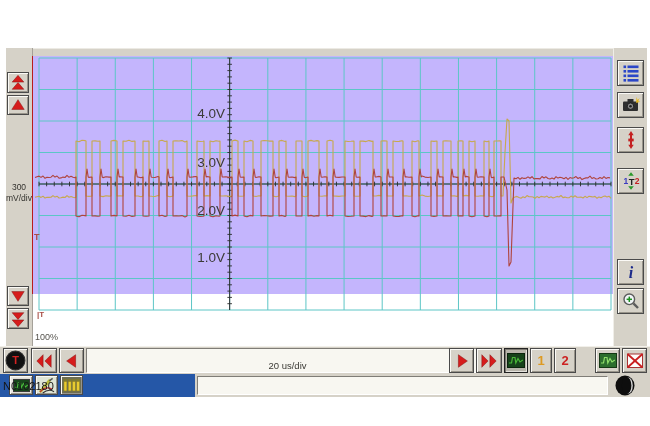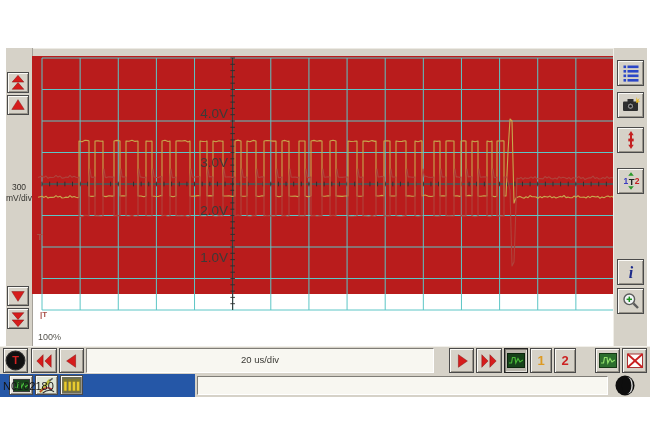--- a/index.html
+++ b/index.html
@@ -11,21 +11,21 @@
        box-shadow:inset 1px 1px 0 #fbfaf6,inset -1px -1px 0 #98948a;
        box-sizing:border-box;display:flex;align-items:center;justify-content:center;
        padding:0;cursor:default}
   .btn.pressed{background:#b9b5ab;border:1px solid #222;
        box-shadow:inset 1px 1px 0 #7d7a72,inset -1px -1px 0 #e4e2dc}
   .field{position:absolute;background:#f8f7f1;border:1px solid;
        border-color:#7f7d77 #ffffff #ffffff #7f7d77;box-sizing:border-box}
   .topbar{position:absolute;left:32px;top:48px;width:581px;height:8px;
        background:#d6d2c8;border-top:1px solid #eceae4;border-bottom:1px solid #b5b1a7}
   .scope-panel{position:absolute;left:32px;top:56px;width:581px;height:238px;
-       background:#b91c1c;border-left:4px solid #b91c1c;box-sizing:content-box}
+       background:#c4b5fd;border-left:1px solid #b91c1c;box-sizing:content-box}
   .vdiv-label{position:absolute;left:-5px;top:134px;width:36px;text-align:center;
        font-size:8.5px;line-height:11px;color:#33322e}
   .time-label{font-size:9.5px;color:#3a3934}
   .ch-num{font-weight:bold;font-size:13px;font-family:"Liberation Sans",sans-serif}
   .statusbar{position:absolute;left:0;top:374px;width:650px;height:23px;background:#d6d2c8}
   .statusblue{position:absolute;left:0;top:0;width:195px;height:23px;background:#2557a7}
   .figure-ref{position:absolute;left:3px;top:380px;font-size:11px;color:#161616}
   .vlabel{font-size:13.5px;fill:#3c3b38}
   .pct{font-size:9px;fill:#55534d}
   .tmark{font-size:9px;fill:#a84e46;font-weight:bold}
@@ -290,21 +290,21 @@
     <svg width="20" height="18" viewBox="0 0 20 20">
       <polygon points="9,3 2,10 9,17" fill="#d61c1c" stroke="#7a0c0c" stroke-width="0.5"></polygon>
       <polygon points="18,3 11,10 18,17" fill="#d61c1c" stroke="#7a0c0c" stroke-width="0.5"></polygon>
     </svg>
   </button>
   <button class="btn" style="left:59px;top:1px;width:25px;height:25px">
     <svg width="18" height="18" viewBox="0 0 20 20">
       <polygon points="14,3 4,10 14,17" fill="#d61c1c" stroke="#7a0c0c" stroke-width="0.5"></polygon>
     </svg>
   </button>
-  <div class="field" style="left:86px;top:1px;width:348px;height:25px;text-align:center;">
+  <div class="field" style="left:86px;top:1px;width:403px;height:25px;text-align:center;padding-top:6px">
     <span class="time-label">20 us/div</span>
   </div>
   <button class="btn" style="left:449px;top:1px;width:25px;height:25px">
     <svg width="18" height="18" viewBox="0 0 20 20">
       <polygon points="6,3 16,10 6,17" fill="#d61c1c" stroke="#7a0c0c" stroke-width="0.5"></polygon>
     </svg>
   </button>
   <button class="btn" style="left:476px;top:1px;width:26px;height:25px">
     <svg width="20" height="18" viewBox="0 0 20 20">
       <polygon points="2,3 9,10 2,17" fill="#d61c1c" stroke="#7a0c0c" stroke-width="0.5"></polygon>

